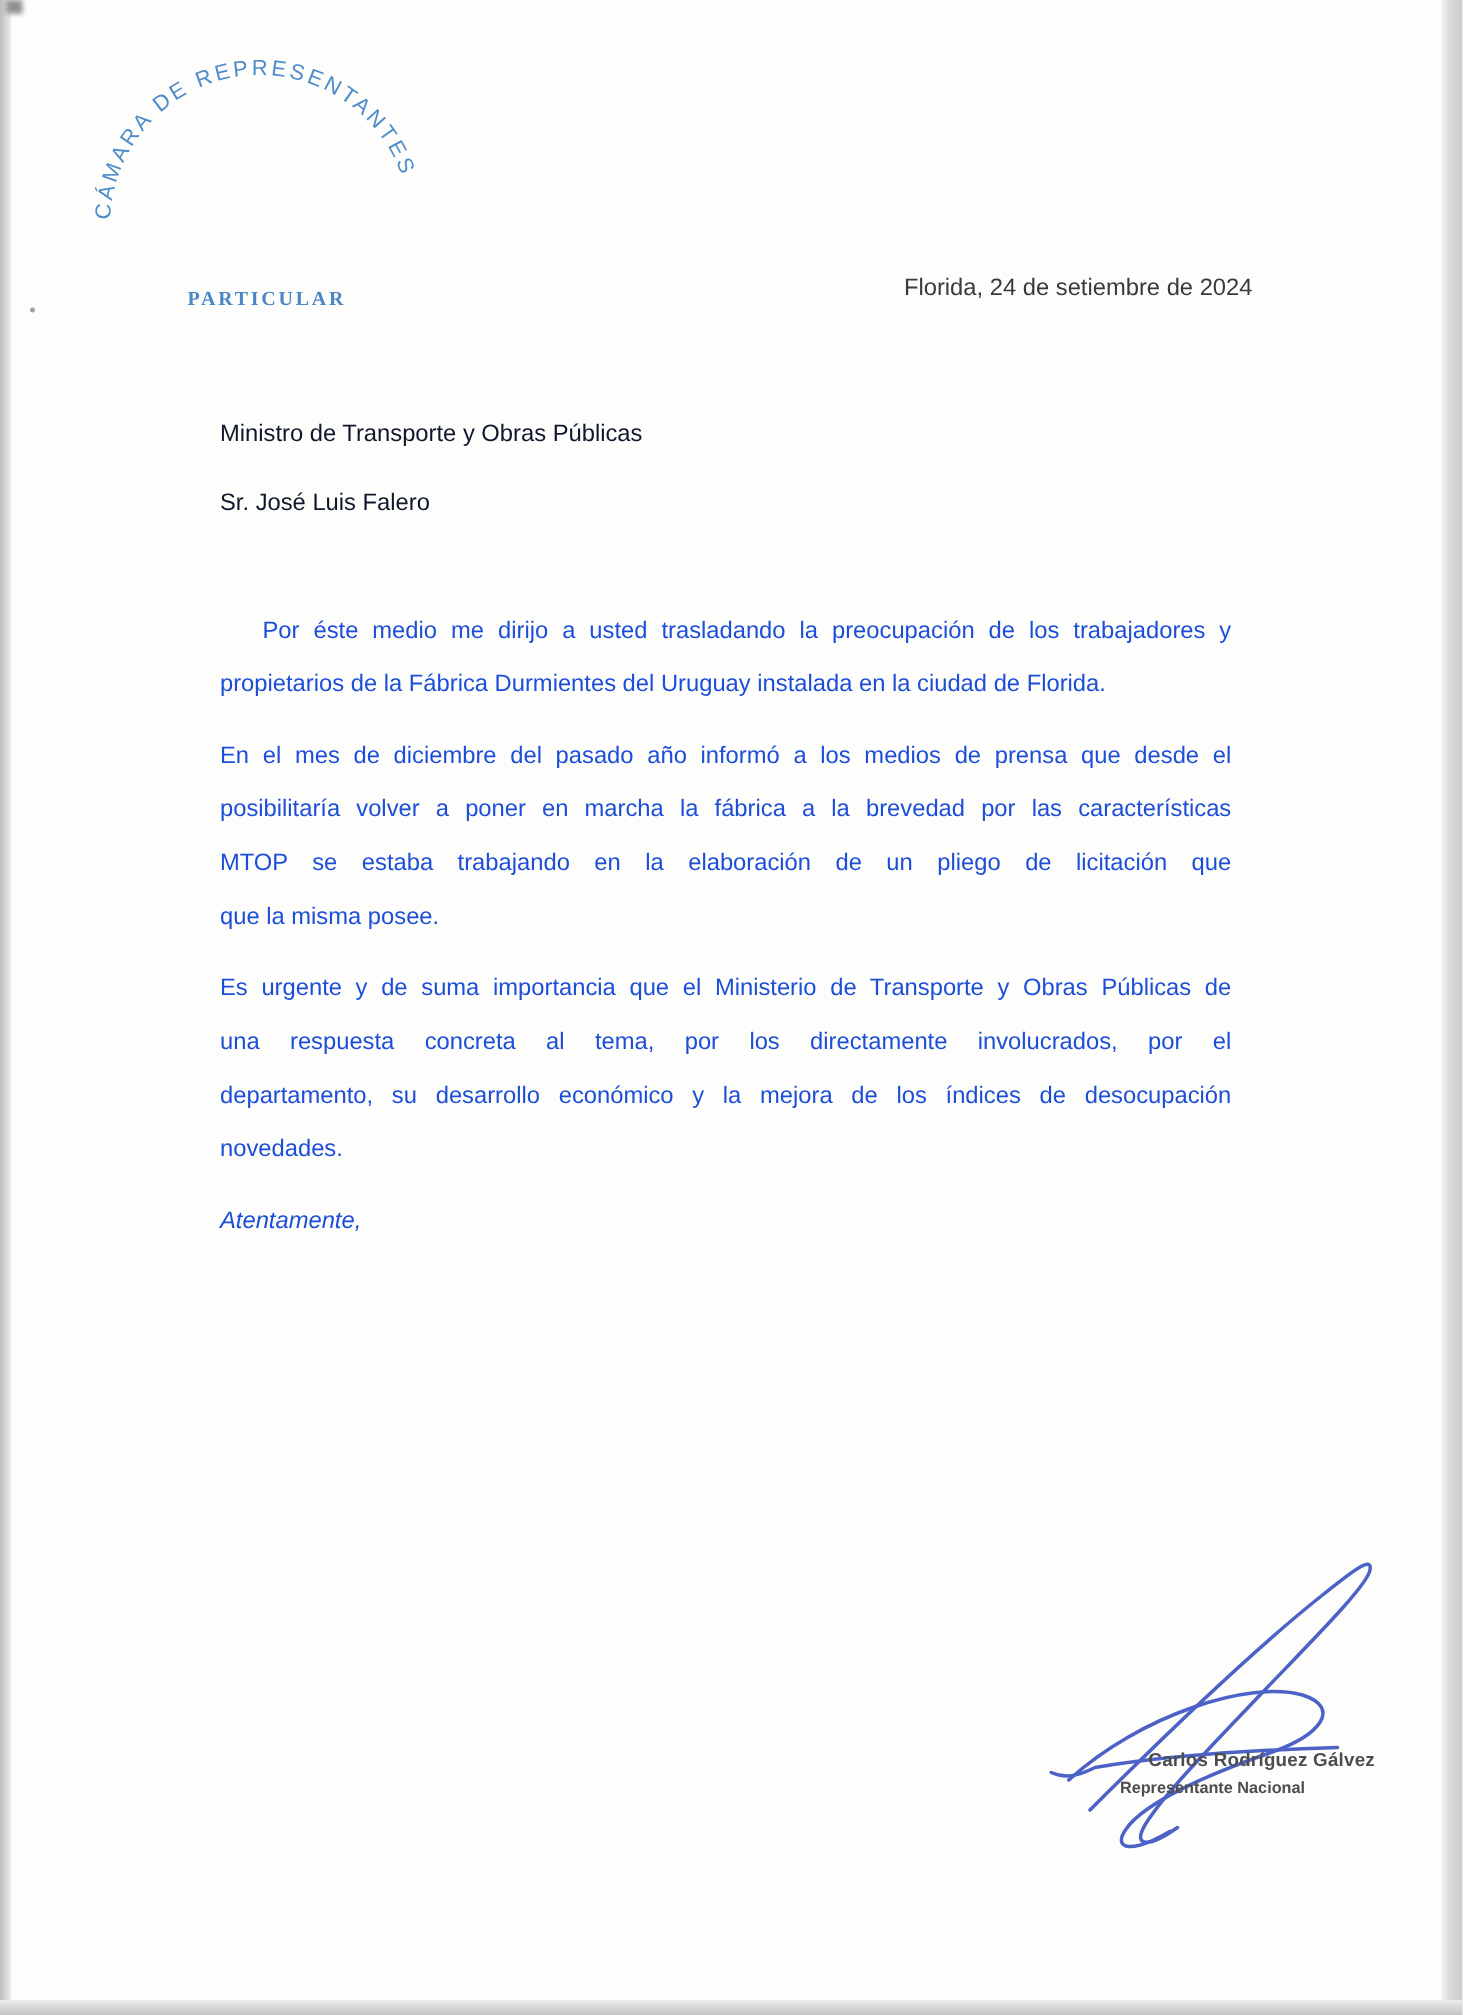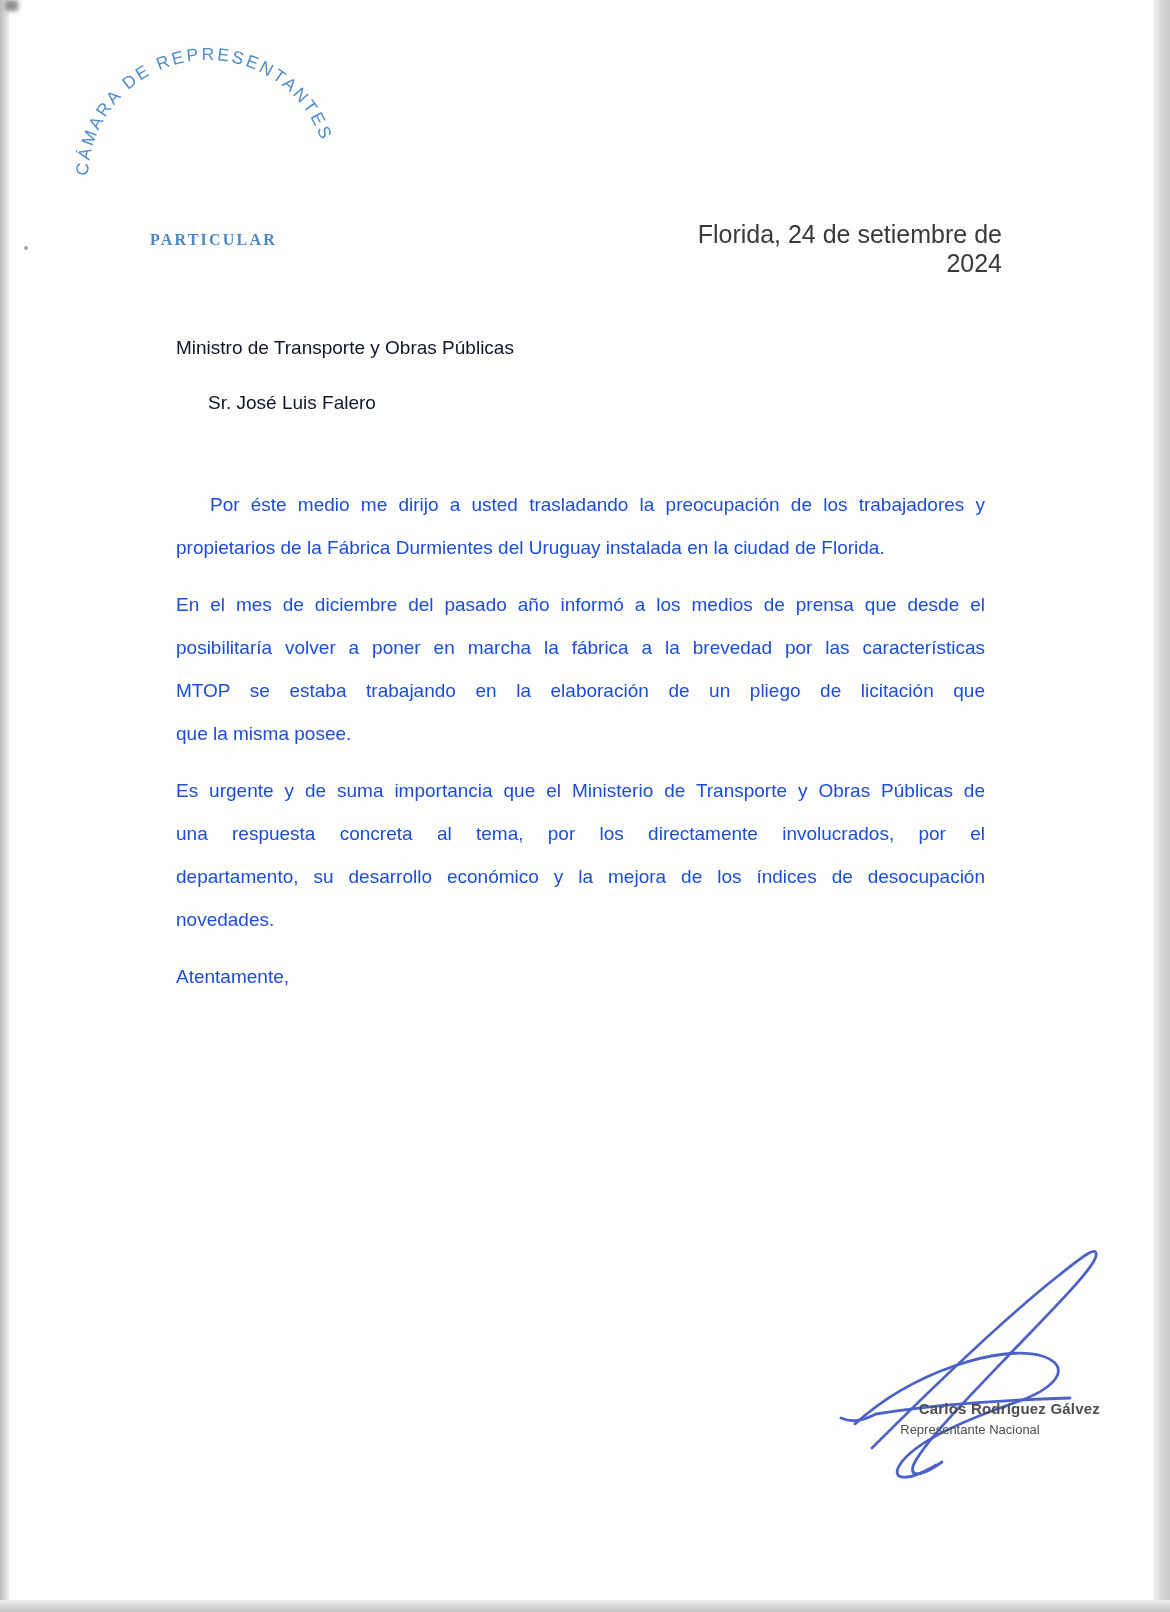--- a/index.html
+++ b/index.html
@@ -22,48 +22,48 @@
 
   
   .arc-wrap{position:absolute;left:64px;top:28px;width:290px;height:160px;}
   .classification{
     position:absolute;left:150px;top:231px;
     font-family:"Liberation Serif", serif;
     font-size:16px;letter-spacing:2.2px;color:#4a87c6;font-weight:600;text-align:center;
   }
   .dateline{
     position:absolute;left:650px;top:220px;width:352px;text-align:right;
-    font-size:25px;color:#3a3a3a;
+    font-size:19px;color:#3a3a3a;
   }
 
   
   .recipient{position:absolute;left:176px;top:326px;color:#0f172a;font-size:19px;line-height:43px;}
   .recipient .r-line{display:block;}
-  .recipient .r-line + .r-line{margin-top:12px;margin-left:32px;}
+  .recipient .r-line + .r-line{margin-top:12px;}
 
   
   .letter-body{
     position:absolute;left:176px;top:483px;width:809px;
     font-size:19px;color:#1d4ed8;line-height:43px;
   }
   .para{margin:0 0 14px 0;}
   .line{text-align:justify;text-align-last:justify;}
   .line.last{text-align-last:left;}
   .line.indent{padding-left:34px;}
-  .closing{margin-top:14px;}
+  .closing{margin-top:14px;font-style:italic;}
 
   
   .sig-svg{position:absolute;left:810px;top:1205px;width:300px;height:290px;}
   .sig-name{
     position:absolute;left:840px;top:1400px;width:260px;text-align:right;
     font-size:15px;font-weight:bold;color:#4d4d4d;letter-spacing:.2px;
   }
   .sig-title{
     position:absolute;left:840px;top:1422px;width:260px;text-align:center;
-    font-size:13px;font-weight:normal;color:#4d4d4d;
+    font-size:13px;font-weight:bold;color:#4d4d4d;
   }
 </style>
 </head>
 <body>
 
 <div class="edge-left"></div>
 <div class="edge-right"></div>
 <div class="edge-bottom"></div>
 <div class="corner-mark"></div>
 <div class="speck"></div>

